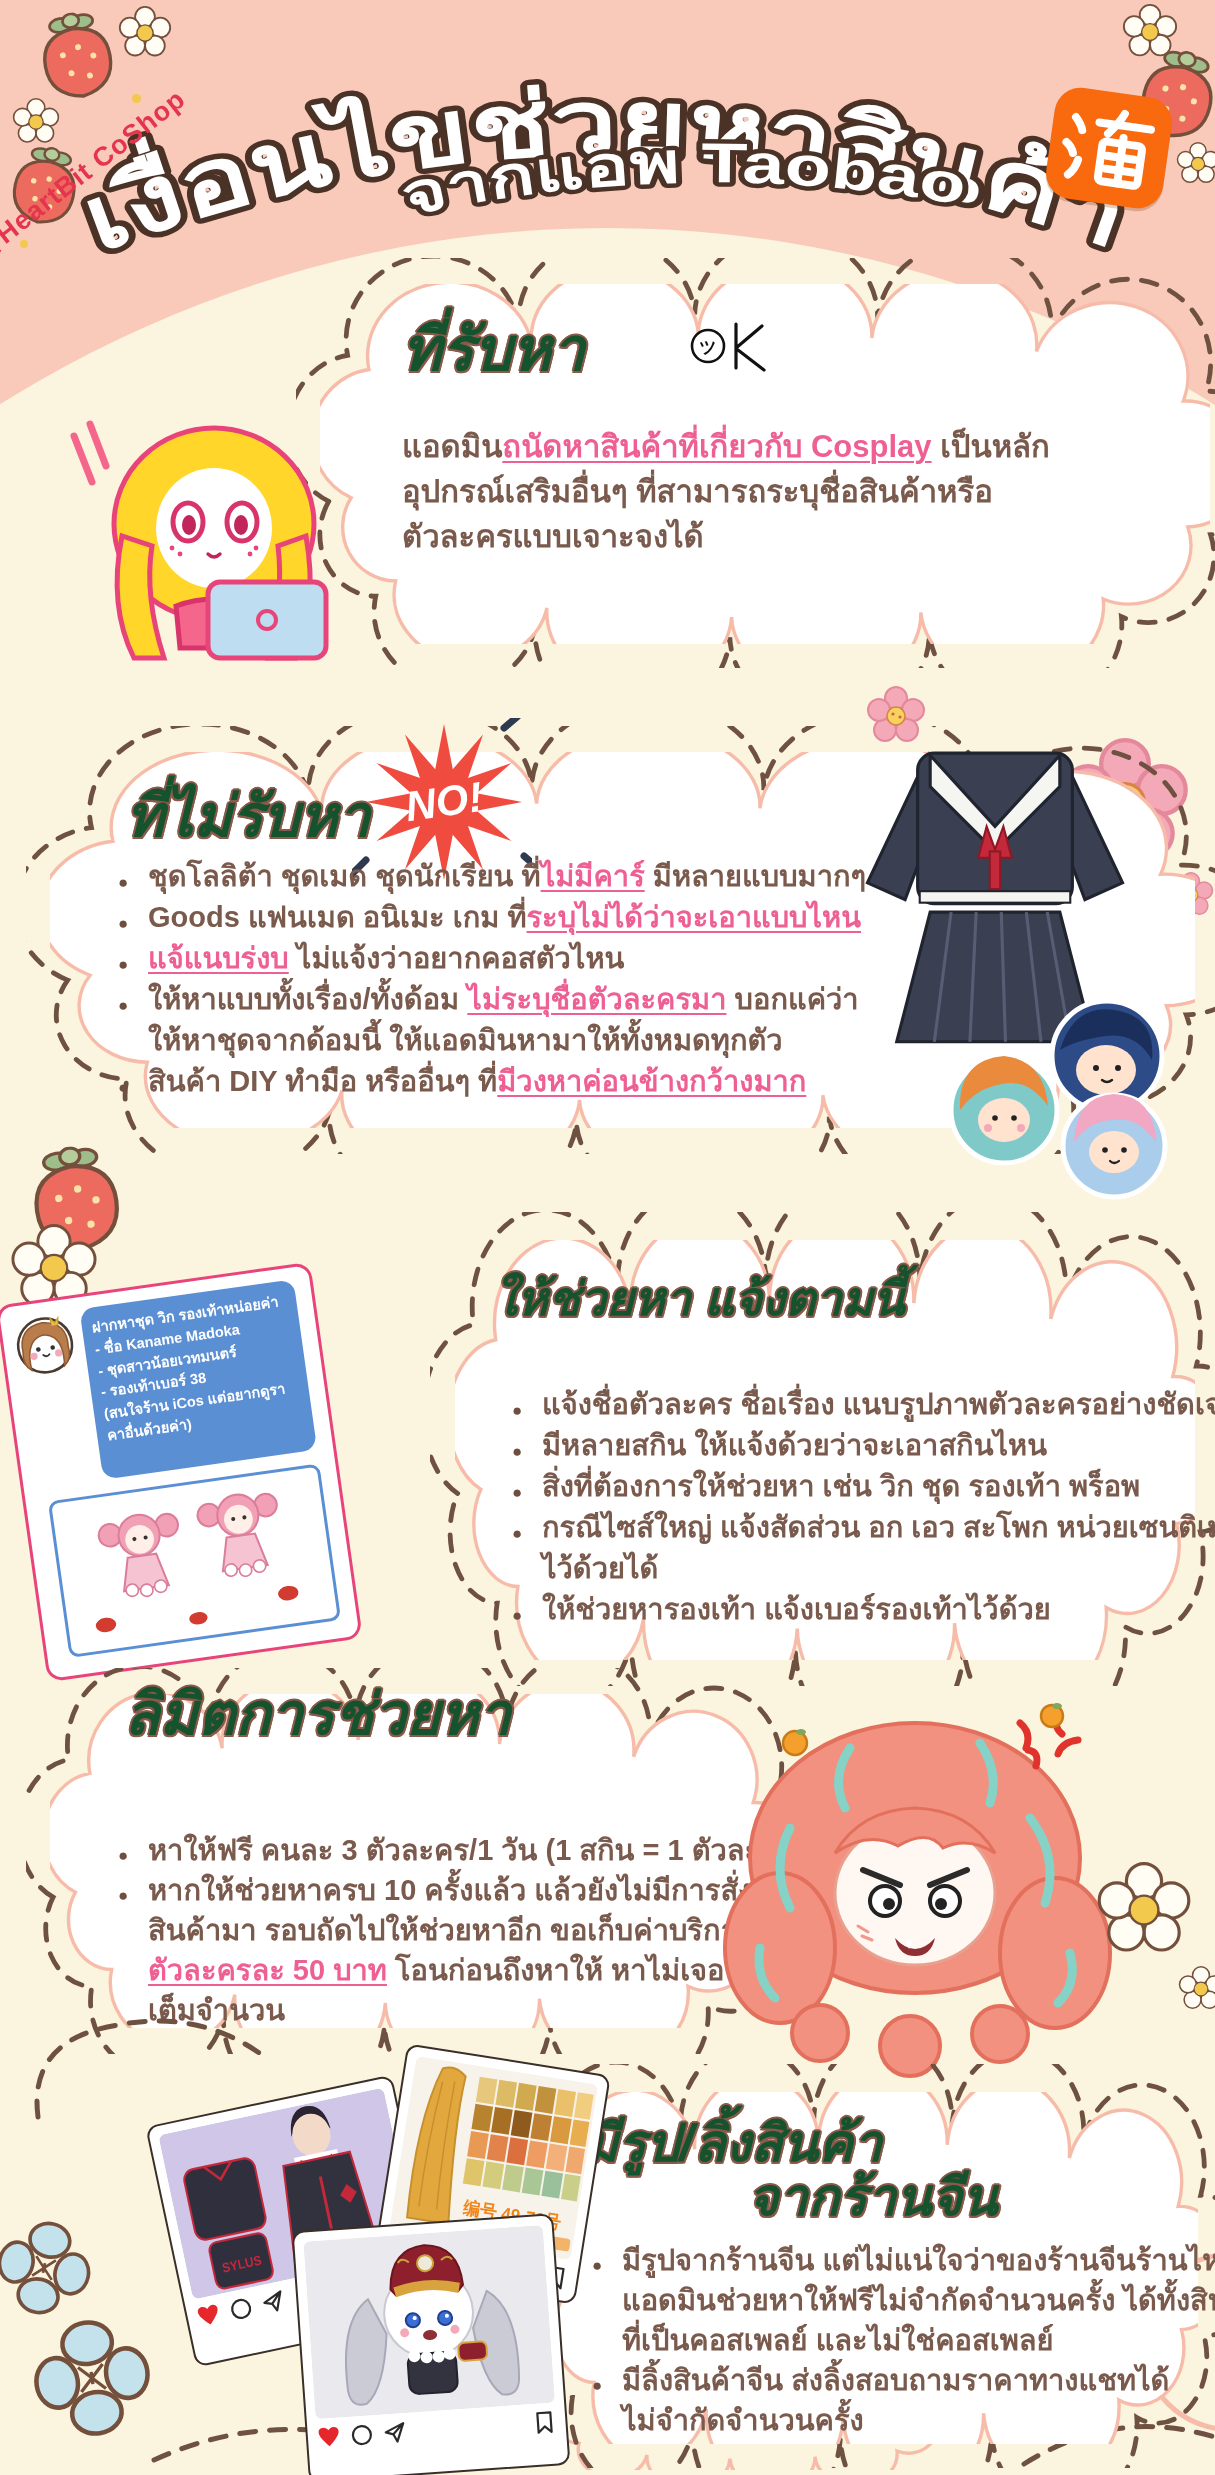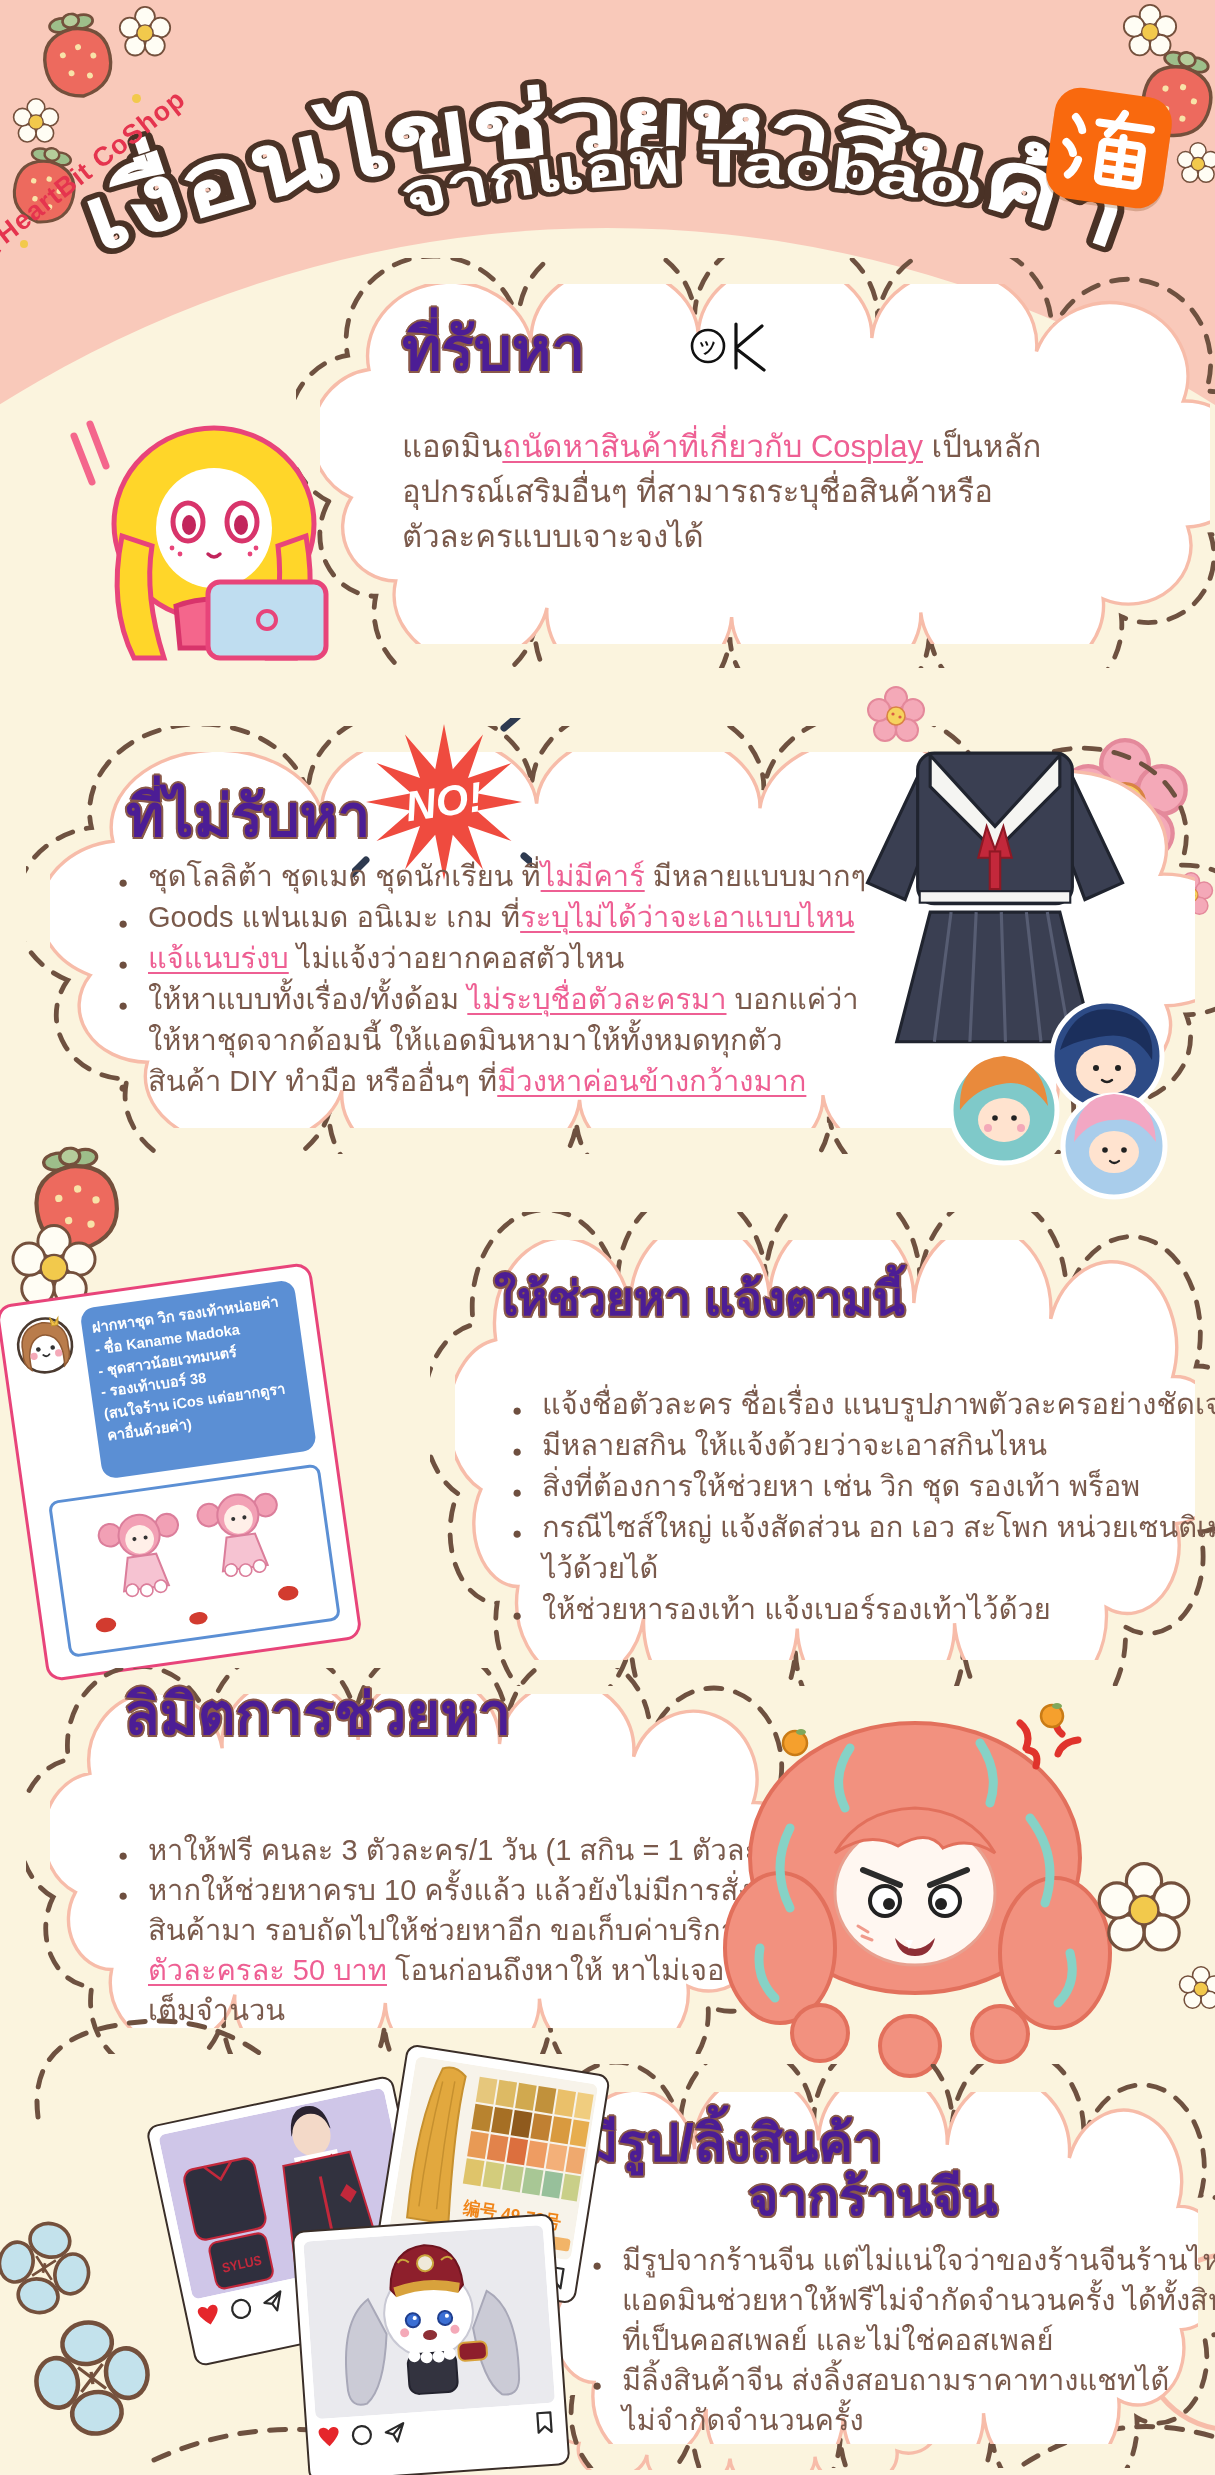--- a/index.html
+++ b/index.html
@@ -12,25 +12,25 @@
   .watermark{position:absolute;left:-12px;top:236px;width:240px;color:#E5344E;font-weight:bold;font-size:27px;
              transform:rotate(-38deg);transform-origin:0 100%;letter-spacing:1px;white-space:nowrap;}
   .taobao{position:absolute;left:1050px;top:92px;width:118px;height:112px;background:#F9690E;border-radius:26px;
           transform:rotate(8deg);box-shadow:0 3px 0 rgba(120,60,10,.25);}
   
   .cloud-solid{fill:#FFFFFF;stroke:#F7BCA9;stroke-width:3.4px;}
   .cloud-cream{fill:#FBF4DE;stroke:#F7BCA9;stroke-width:3.4px;}
   .cloud-dash{fill:none;stroke:#6E5140;stroke-width:4.8px;stroke-dasharray:16 14;stroke-linecap:round;}
   .dash-line{fill:none;stroke:#6E5140;stroke-width:5px;stroke-dasharray:16 14;stroke-linecap:round;}
   
-  .sec-title{position:absolute;font-weight:800;color:#4c1d95;white-space:nowrap;line-height:1.05;
+  .sec-title{position:absolute;font-weight:800;color:#14532d;white-space:nowrap;line-height:1.05;
     text-shadow:2px 0 0 #8A594A,-2px 0 0 #8A594A,0 2px 0 #8A594A,0 -2px 0 #8A594A,
-                1.5px 1.5px 0 #8A594A,-1.5px 1.5px 0 #8A594A,1.5px -1.5px 0 #8A594A,-1.5px -1.5px 0 #8A594A;}
+                1.5px 1.5px 0 #8A594A,-1.5px 1.5px 0 #8A594A,1.5px -1.5px 0 #8A594A,-1.5px -1.5px 0 #8A594A;font-style:italic;}
   .body-copy{position:absolute;color:#7A5A4C;}
-  .ln{white-space:nowrap;}
+  .ln{white-space:nowrap;font-weight:bold;}
   .link{color:#EE5F93;text-decoration:underline;text-decoration-thickness:2px;text-underline-offset:4px;}
   ul.blist{list-style:none;margin:0;padding:0;}
   ul.blist li{position:relative;padding-left:30px;}
   ul.blist li::before{content:"●";position:absolute;left:0;top:6px;font-size:17px;color:#6E4F3F;}
   
   .ex-card{position:absolute;left:20px;top:1282px;width:312px;height:374px;background:#fff;
            border:3px solid #E8447A;border-radius:16px;transform:rotate(-8deg);transform-origin:50% 50%;}
   .ex-bubble{position:absolute;left:80px;top:12px;width:216px;height:172px;background:#5B8FD4;border-radius:14px;
              color:#fff;font-weight:bold;font-size:14.5px;line-height:1.5;padding:10px 10px;box-sizing:border-box;}
   .ex-art{position:absolute;left:22px;top:198px;width:268px;height:152px;background:#fff;border:3px solid #5B8FD4;border-radius:10px;}

